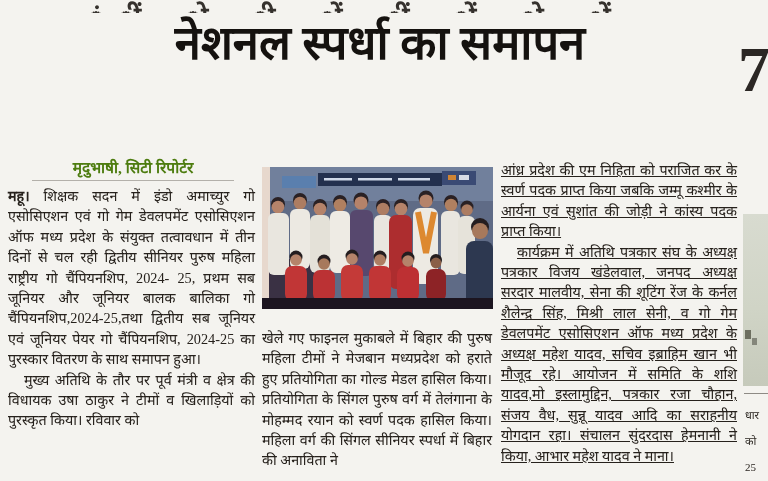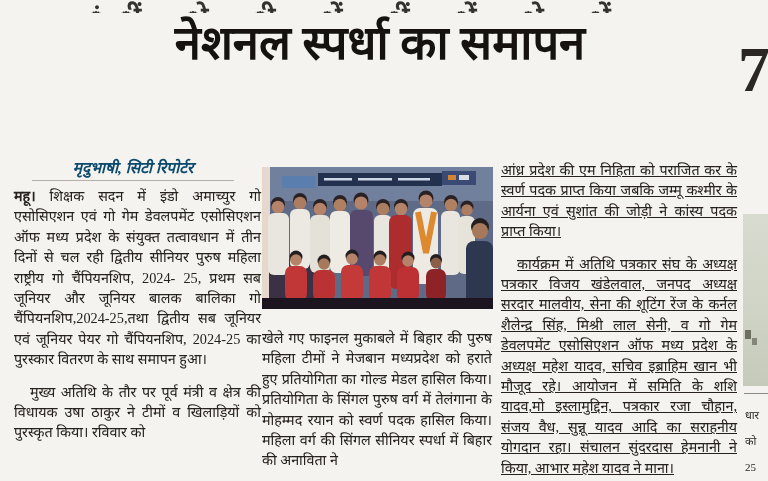--- a/index.html
+++ b/index.html
@@ -20,30 +20,30 @@
             color:#15120f;font-weight:700;}
   .headline .l1{font-size:39px;line-height:56px;}
   .headline .l2{font-size:47px;line-height:54px;}
 
   
   .pageno{left:738px;top:38px;font-size:64px;font-weight:700;color:#2b2724;
           line-height:64px;}
 
   
   .byline{left:8px;top:156px;width:250px;text-align:center;
-          font-weight:700;font-size:15.5px;color:#0c4a6e;font-style:italic;}
+          font-weight:700;font-size:15.5px;color:#4d7c0f;}
   .byline-rule{left:32px;top:180px;width:202px;height:1px;background:#b3b0aa;}
 
   
   .bodytxt{font-size:14.3px;line-height:20.4px;text-align:justify;
            color:#26211c;}
-  .col1{left:14px;top:186px;width:247px;}
+  .col1{left:8px;top:186px;width:247px;}
   .col2{left:262px;top:328px;width:230px;}
   .col3{left:501px;top:160px;width:236px;text-decoration:underline;}
-  .para2{text-indent:16px;margin-top:12px;}
+  .para2{text-indent:16px;margin-top:0;}
   .lead{font-weight:700;}
   p{margin:0;}
 
   
   .photo{left:262px;top:167px;width:231px;height:142px;overflow:hidden;}
   .photo svg{display:block;filter:blur(.6px);}
 
   
   .side-photo{left:743px;top:214px;width:25px;height:172px;
               background:linear-gradient(180deg,#d8dbd0 0%,#d0d4c6 55%,#c6cabb 100%);}

